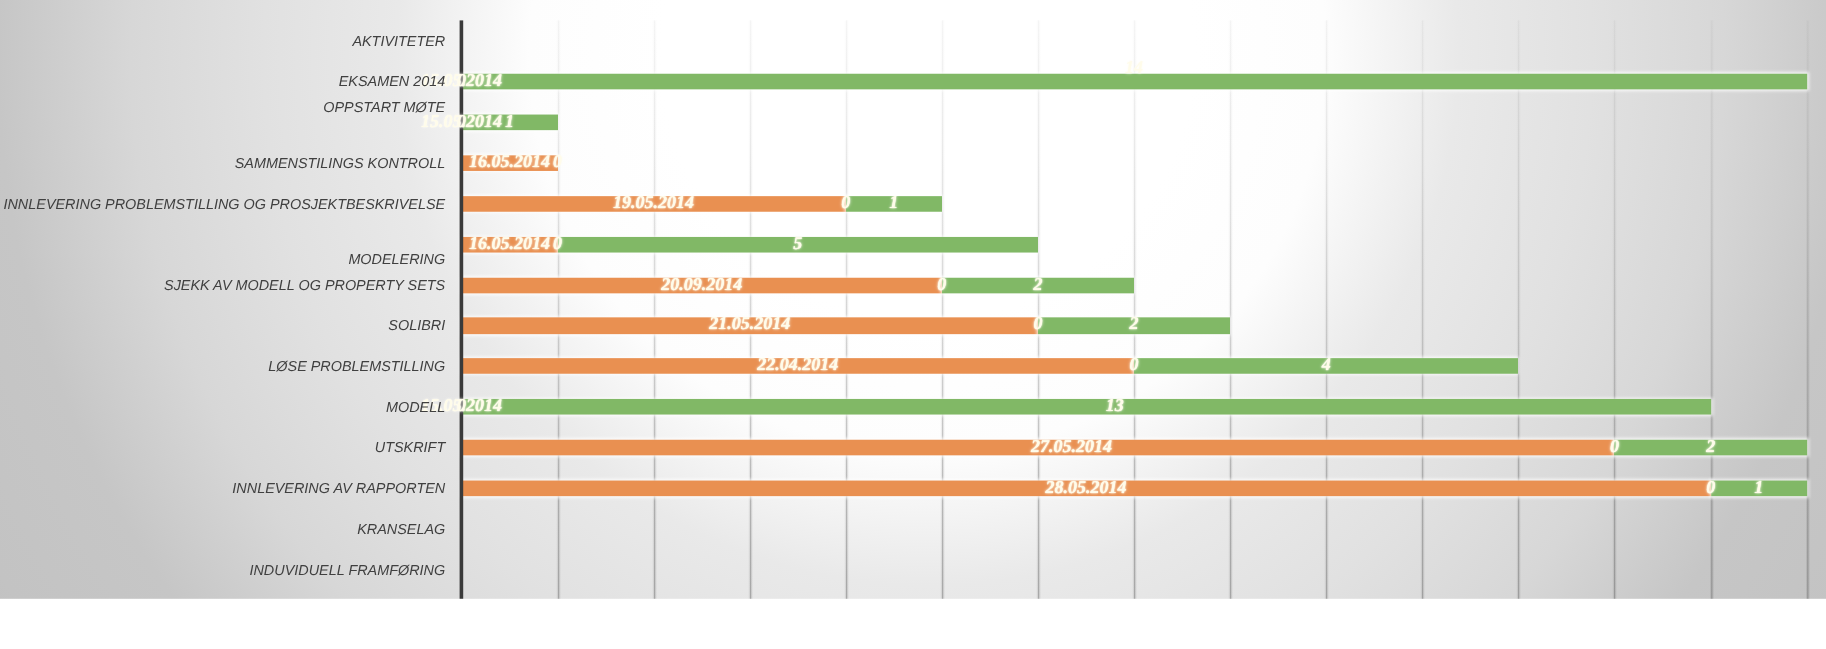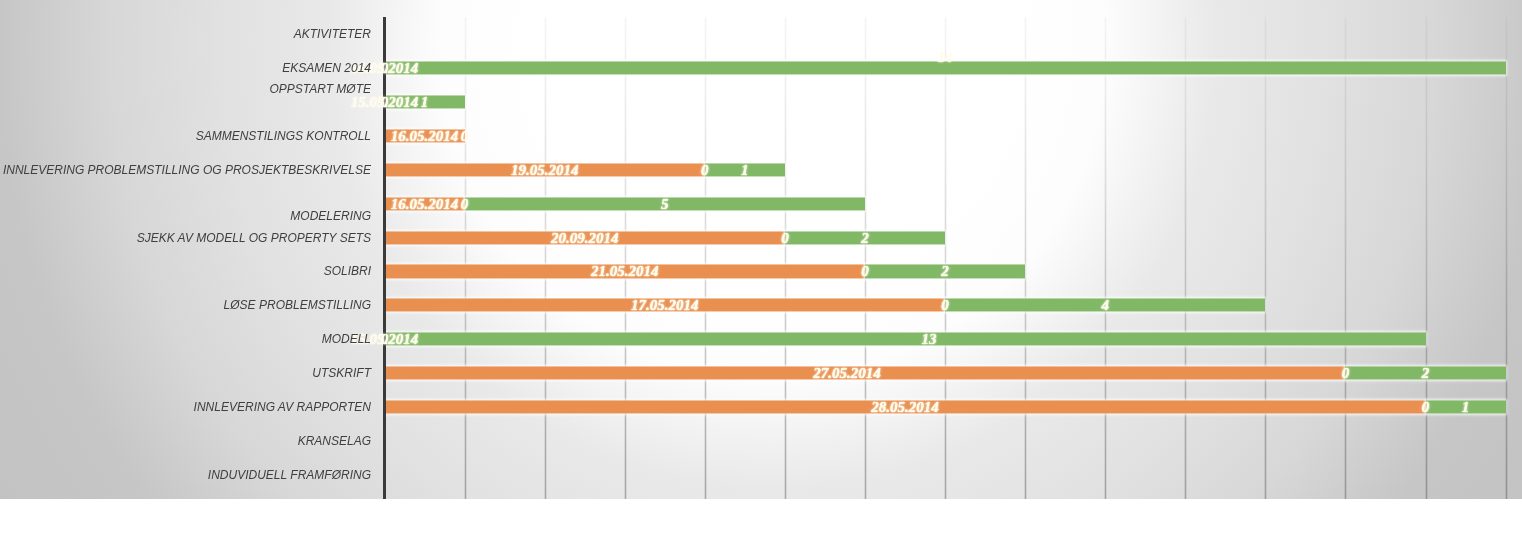--- a/index.html
+++ b/index.html
@@ -114,36 +114,36 @@
     <div class="bar orange" style="left:384.50px;top:271.48px;width:480.48px"></div>
     <div class="bar green" style="left:864.98px;top:271.48px;width:160.16px"></div>
     <div class="lbl" style="left:624.74px;top:271.48px">21.05.2014</div>
     <div class="lbl" style="left:864.98px;top:271.48px">0</div>
     <div class="lbl" style="left:945.06px;top:271.48px">2</div>
   </div>
   <div class="row">
     <div class="cat" style="top:305.40px">LØSE PROBLEMSTILLING</div>
     <div class="bar orange" style="left:384.50px;top:305.40px;width:560.56px"></div>
     <div class="bar green" style="left:945.06px;top:305.40px;width:320.32px"></div>
-    <div class="lbl" style="left:664.78px;top:305.40px">17.05.2014</div>
+    <div class="lbl" style="left:664.78px;top:305.40px">22.04.2014</div>
     <div class="lbl" style="left:945.06px;top:305.40px">0</div>
     <div class="lbl" style="left:1105.22px;top:305.40px">4</div>
   </div>
   <div class="row">
     <div class="cat" style="top:339.33px">MODELL</div>
     <div class="bar green" style="left:384.50px;top:339.33px;width:1041.04px"></div>
     <div class="lbl" style="left:384.50px;top:339.33px">15.05.2014</div>
     <div class="lbl" style="left:384.50px;top:339.33px">0</div>
     <div class="lbl" style="left:929px;top:339.33px">13</div>
   </div>
   <div class="row">
     <div class="cat" style="top:373.26px">UTSKRIFT</div>
     <div class="bar orange" style="left:384.50px;top:373.26px;width:960.96px"></div>
     <div class="bar green" style="left:1345.46px;top:373.26px;width:160.16px"></div>
-    <div class="lbl" style="left:847px;top:373.26px">27.05.2014</div>
+    <div class="lbl" style="left:893px;top:373.26px">27.05.2014</div>
     <div class="lbl" style="left:1345.46px;top:373.26px">0</div>
     <div class="lbl" style="left:1425.54px;top:373.26px">2</div>
   </div>
   <div class="row">
     <div class="cat" style="top:407.19px">INNLEVERING AV RAPPORTEN</div>
     <div class="bar orange" style="left:384.50px;top:407.19px;width:1041.04px"></div>
     <div class="bar green" style="left:1425.54px;top:407.19px;width:80.08px"></div>
     <div class="lbl" style="left:905.02px;top:407.19px">28.05.2014</div>
     <div class="lbl" style="left:1425.54px;top:407.19px">0</div>
     <div class="lbl" style="left:1465.58px;top:407.19px">1</div>

